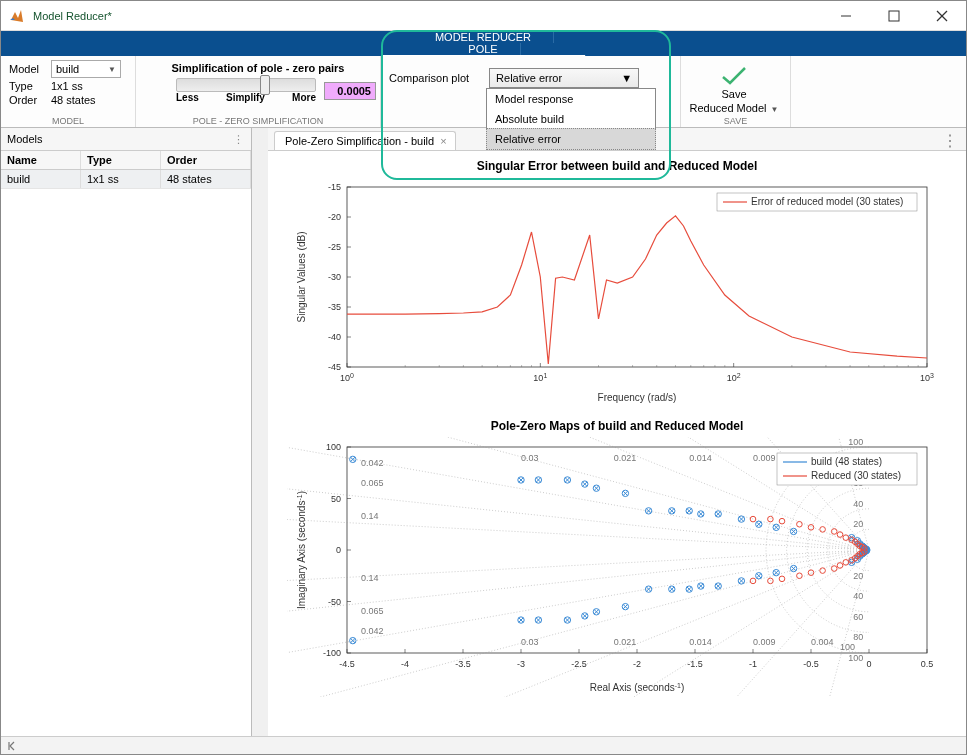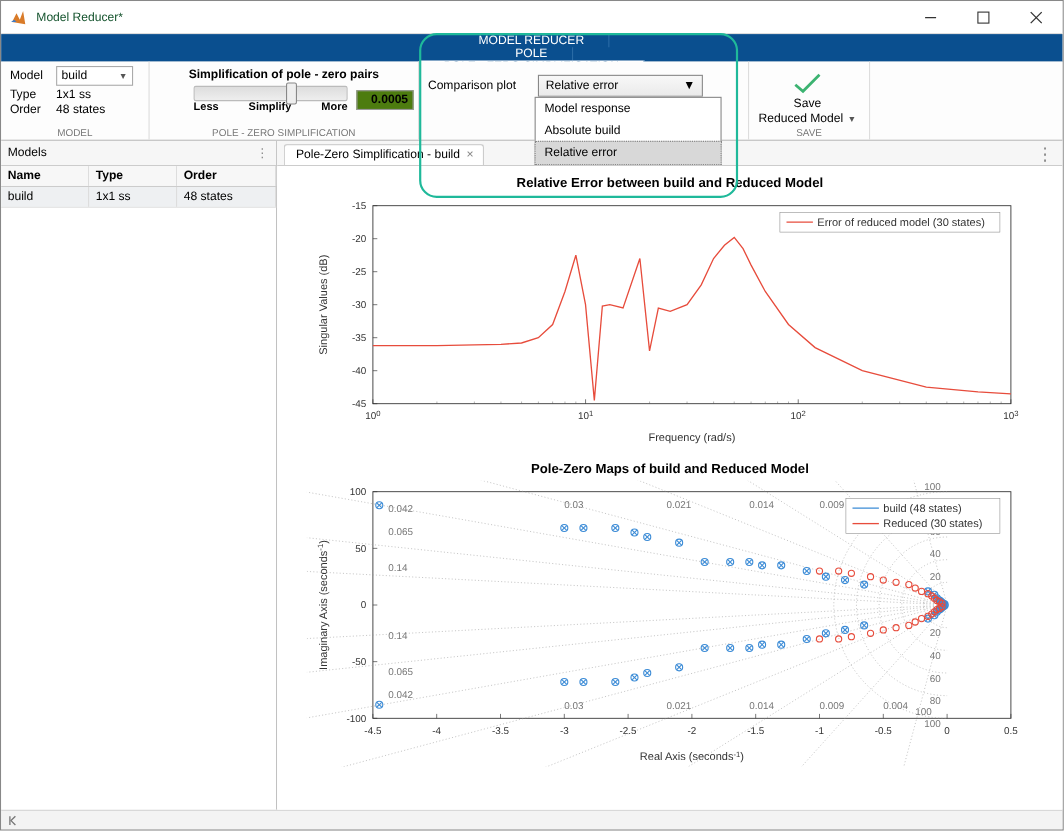--- a/index.html
+++ b/index.html
@@ -26,35 +26,35 @@
   .toolstrip { height: 72px; background: #fdfdfd; border-bottom: 1px solid #bbb; display: flex; }
   .tool-section { border-right: 1px solid #ddd; padding: 4px 8px 0 8px; display: flex; flex-direction: column; position: relative; }
   .tool-section .sec-label { position: absolute; bottom: 1px; left: 0; right: 0; text-align: center; font-size: 9px; color: #777; }
   .model-grid { display: grid; grid-template-columns: auto auto; gap: 2px 6px; font-size: 11px; align-items: center; }
   .combo { height: 18px; width: 70px; border: 1px solid #aaa; background: #fff; font-size: 11px; padding: 0 4px; display:flex; align-items:center; justify-content:space-between;}
   .combo .arrow { font-size: 8px; color:#555;}
   .simp-wrap { display:flex; flex-direction:column; align-items:center; font-size:11px; padding-top:2px;font-weight:bold;}
   .slider-row { display:flex; align-items:center; gap:8px; margin-top:4px;}
   .slider { width: 140px; height: 14px; position:relative; background:linear-gradient(#ddd,#eee); border:1px solid #bbb; border-radius:2px;}
   .slider .thumb { position:absolute; top:-4px; left:60%; width:10px; height:20px; background:#eee; border:1px solid #888; border-radius:2px;}
-  .numbox { width:52px; height:18px; border:1px solid #999; font-size:11px; padding:0 4px; display:flex; align-items:center; justify-content:flex-end; background:#4d7c0f;}
+  .numbox { width:52px; height:18px; border:1px solid #999; font-size:11px; padding:0 4px; display:flex; align-items:center; justify-content:flex-end; background:#f0abfc;}
   .comp-row { display:flex; align-items:center; gap:20px; font-size:11px; padding-top:8px;}
   .dropdown { width:150px; height:20px; border:1px solid #888; background:linear-gradient(#f8f8f8,#eaeaea); display:flex; align-items:center; justify-content:space-between; padding:0 6px; font-size:11px;}
   .dropdown-list { position:absolute; top:32px; left:105px; width:170px; background:#fff; border:1px solid #888; font-size:11px; z-index:10;}
   .dropdown-item { padding:4px 8px; }
   .dropdown-item.sel { background:#d8d8d8; border:1px dotted #888; margin:-1px;}
   .save-btn { display:flex; flex-direction:column; align-items:center; justify-content:center; width:90px; height:60px; font-size:11px; gap:2px; }
   .save-btn .check { color:#3cb371; }
   .save-btn .arrow { font-size:8px; color:#555; margin-left:4px;}
 
   
   .highlight-box { position:absolute; border:2px solid #1fb99a; border-radius:16px; pointer-events:none; z-index:20;}
 
   
-  .body { display:flex; height: calc(100% - 30px - 25px - 72px - 18px); }
+  .body { display:flex; height: calc(100% - 30px - 25px - 72px - 18px); gap: 16px; }
   .left-pane { width:251px; border-right:1px solid #bbb; background:#fff; display:flex; flex-direction:column;}
   .pane-header { height:23px; background:#f6f6f6; border-bottom:1px solid #ccc; display:flex; align-items:center; padding:0 6px; font-size:11px; justify-content:space-between;}
   .pane-header .dots { color:#888; letter-spacing:1px;}
   .table-head { display:flex; background:#fafafa; border-bottom:1px solid #ccc;}
   .th, .td { font-size:11px; padding:3px 6px; border-right:1px solid #ddd;}
   .th { font-weight:bold; background:#f7f7f7;}
   .col-name { width:80px;} .col-type{ width:80px;} .col-order{ flex:1;}
   .table-row { display:flex; background:#eef0f2; border-bottom:1px solid #e5e5e5;}
 
   .right-pane { flex:1; background:#fdfdfd; display:flex; flex-direction:column;}
@@ -206,21 +206,21 @@
   <div class="right-pane">
     <div class="doc-tabs">
       <div class="doc-tab">
         <span>Pole-Zero Simplification - build</span>
         <span class="x">×</span>
       </div>
       <span class="dots" style="padding:0 8px; color:#888;">⋮</span>
     </div>
     <div class="plots-area">
 
-      <div class="chart-title" id="chart1-title">Relative Error between build and Reduced Model</div>
+      <div class="chart-title" id="chart1-title">Singular Error between build and Reduced Model</div>
       <svg class="chart" id="chart1" width="660" height="230">
           <rect x="60" y="10" width="580" height="180" fill="none" stroke="#333" stroke-width="0.8"></rect>
           <text class="tick-label" x="54" y="193" text-anchor="end">-45</text>
           <line x1="60" y1="190" x2="64" y2="190" stroke="#333" stroke-width="0.6"></line>
           <text class="tick-label" x="54" y="163" text-anchor="end">-40</text>
           <line x1="60" y1="160" x2="64" y2="160" stroke="#333" stroke-width="0.6"></line>
           <text class="tick-label" x="54" y="133" text-anchor="end">-35</text>
           <line x1="60" y1="130" x2="64" y2="130" stroke="#333" stroke-width="0.6"></line>
           <text class="tick-label" x="54" y="103" text-anchor="end">-30</text>
           <line x1="60" y1="100" x2="64" y2="100" stroke="#333" stroke-width="0.6"></line>

